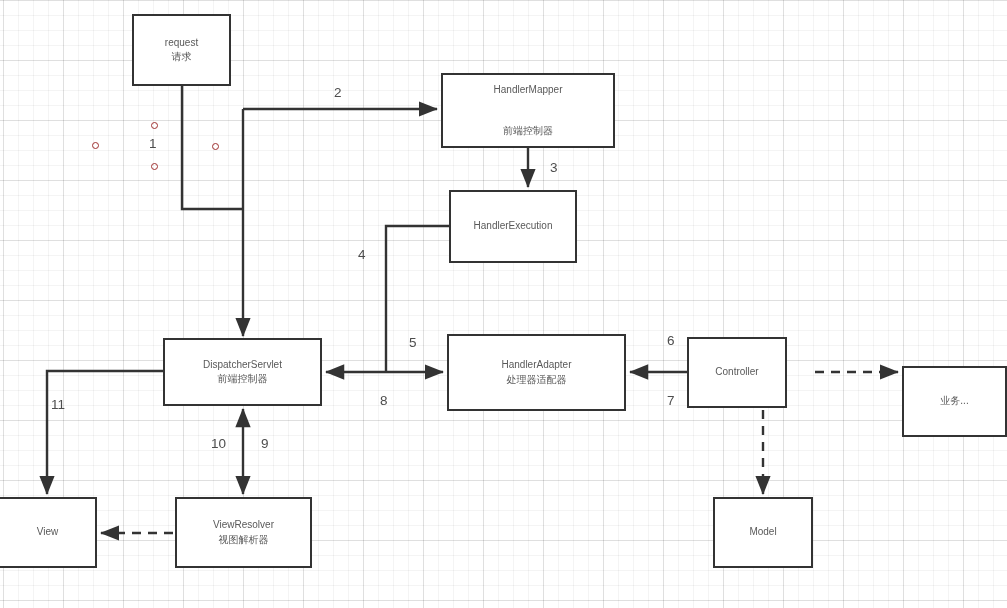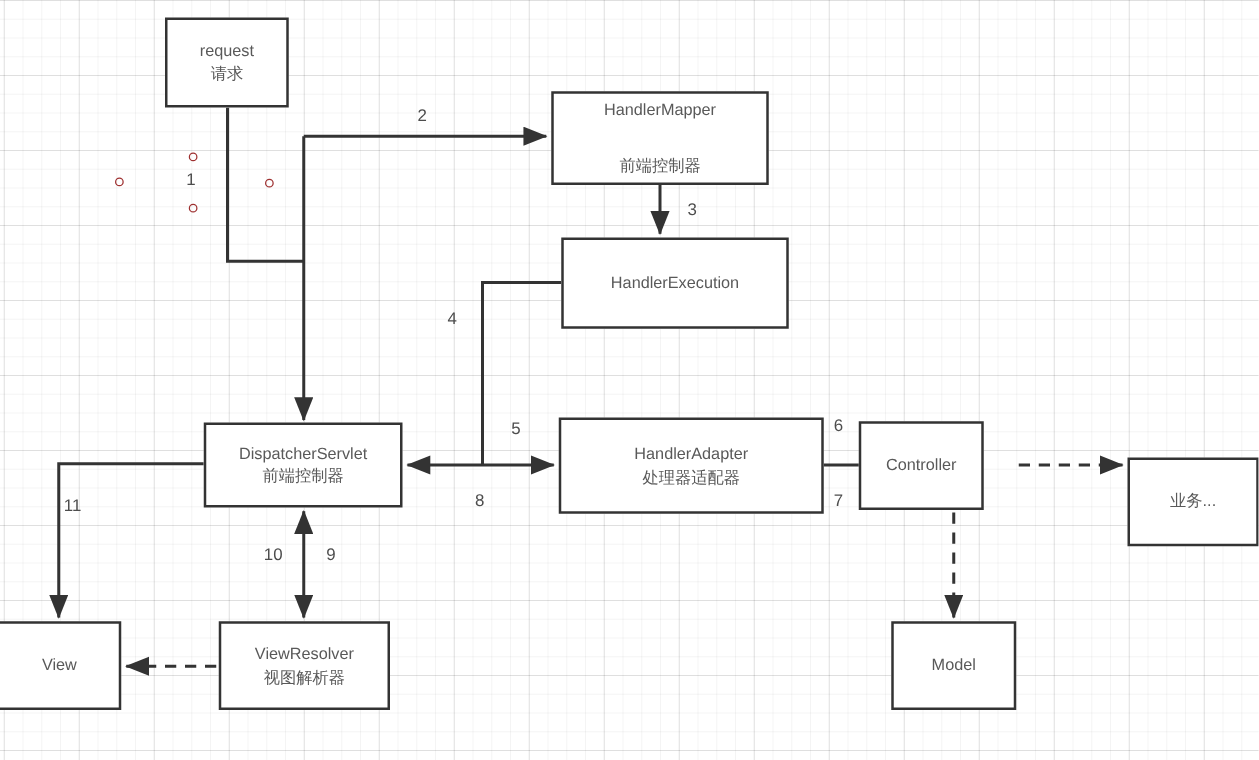--- a/index.html
+++ b/index.html
@@ -32,21 +32,21 @@
   .node {
     position: absolute;
     box-sizing: border-box;
     border: 2px solid #333333;
     background: #ffffff;
     display: flex;
     flex-direction: column;
     align-items: center;
     justify-content: center;
     color: #595959;
-    font-size: 13px;
+    font-size: 10px;
     line-height: 1.42;
     text-align: center;
     z-index: 3;
   }
   .node .ln {
     display: block;
     white-space: nowrap;
   }
   .edge-label {
     position: absolute;
@@ -113,30 +113,30 @@
   <div class="node" style="left:132px; top:14px; width:99px; height:72px;">
     <span class="ln">request</span>
     <span class="ln">请求</span>
   </div>
 
   <div class="node" style="left:441px; top:73px; width:174px; height:75px;gap:26px;">
     <span class="ln">HandlerMapper</span>
     <span class="ln">前端控制器</span>
   </div>
 
-  <div class="node" style="left:449px; top:190px; width:182px; height:73px;">
+  <div class="node" style="left:449px; top:190px; width:128px; height:73px;">
     <span class="ln">HandlerExecution</span>
   </div>
 
   <div class="node" style="left:163px; top:338px; width:159px; height:68px;">
     <span class="ln">DispatcherServlet</span>
     <span class="ln">前端控制器</span>
   </div>
 
-  <div class="node" style="left:447px; top:334px; width:212px; height:77px;">
+  <div class="node" style="left:447px; top:334px; width:179px; height:77px;">
     <span class="ln">HandlerAdapter</span>
     <span class="ln">处理器适配器</span>
   </div>
 
   <div class="node" style="left:687px; top:337px; width:100px; height:71px;">
     <span class="ln">Controller</span>
   </div>
 
   <div class="node" style="left:902px; top:336px; width:105px; height:71px;margin-top:30px;">
     <span class="ln">业务...</span>

